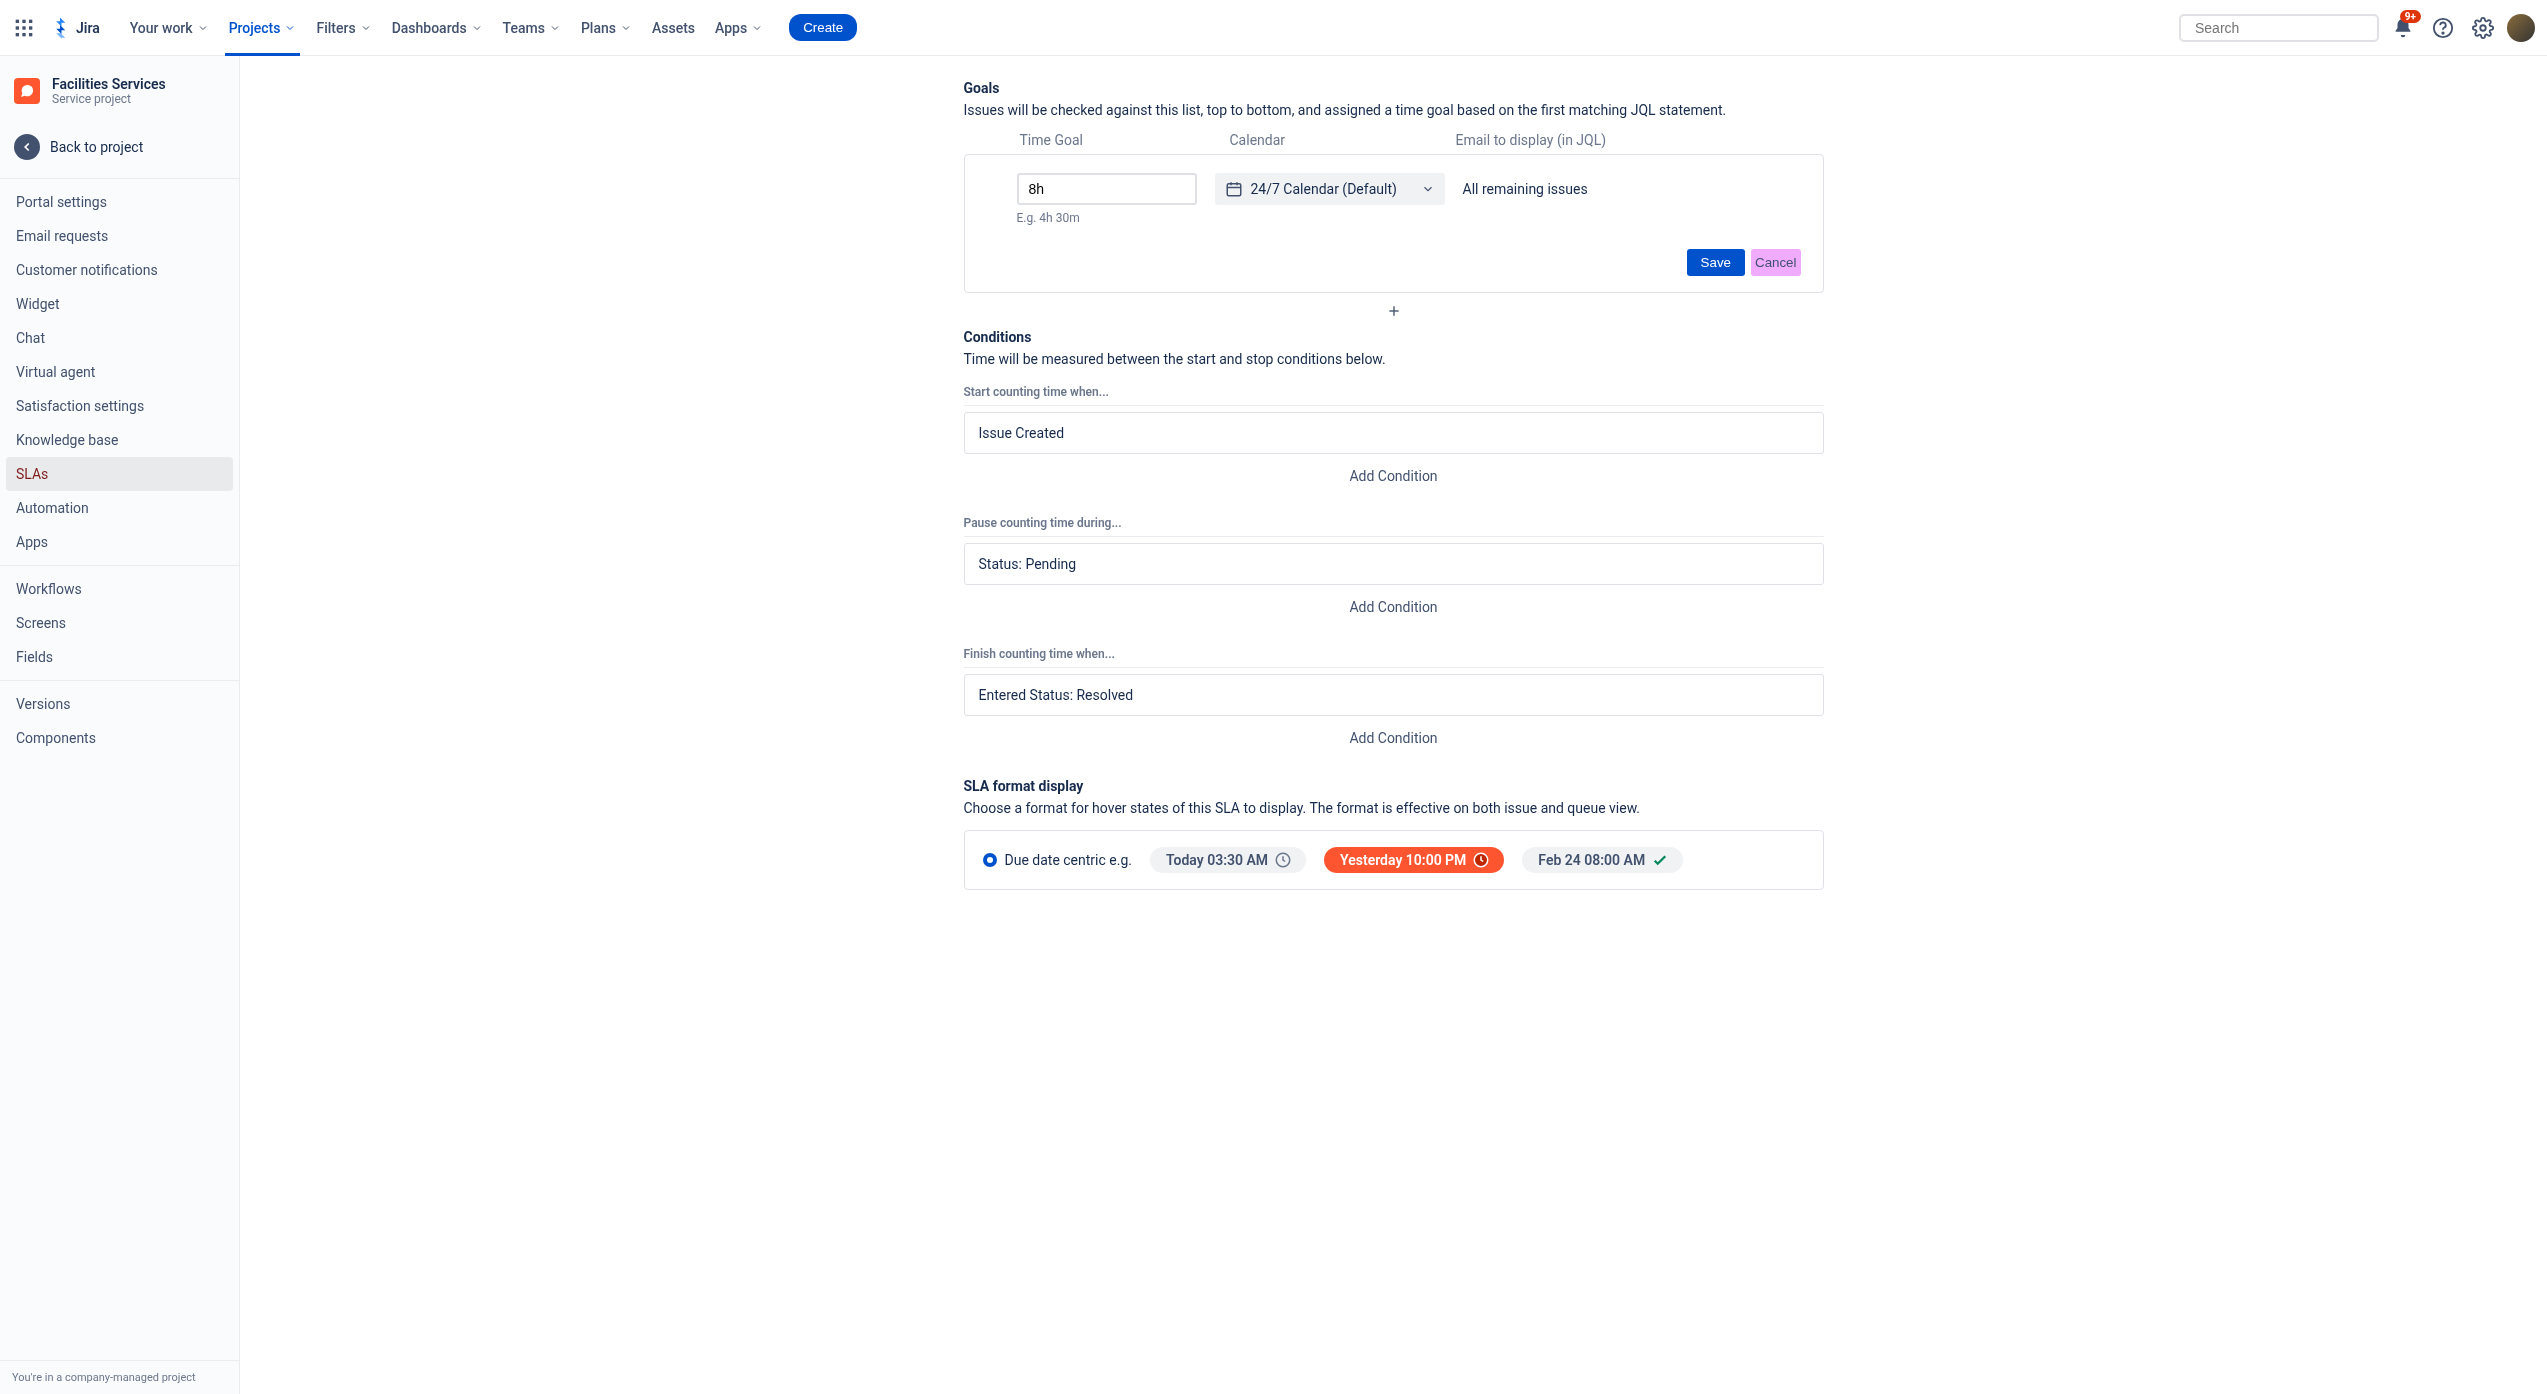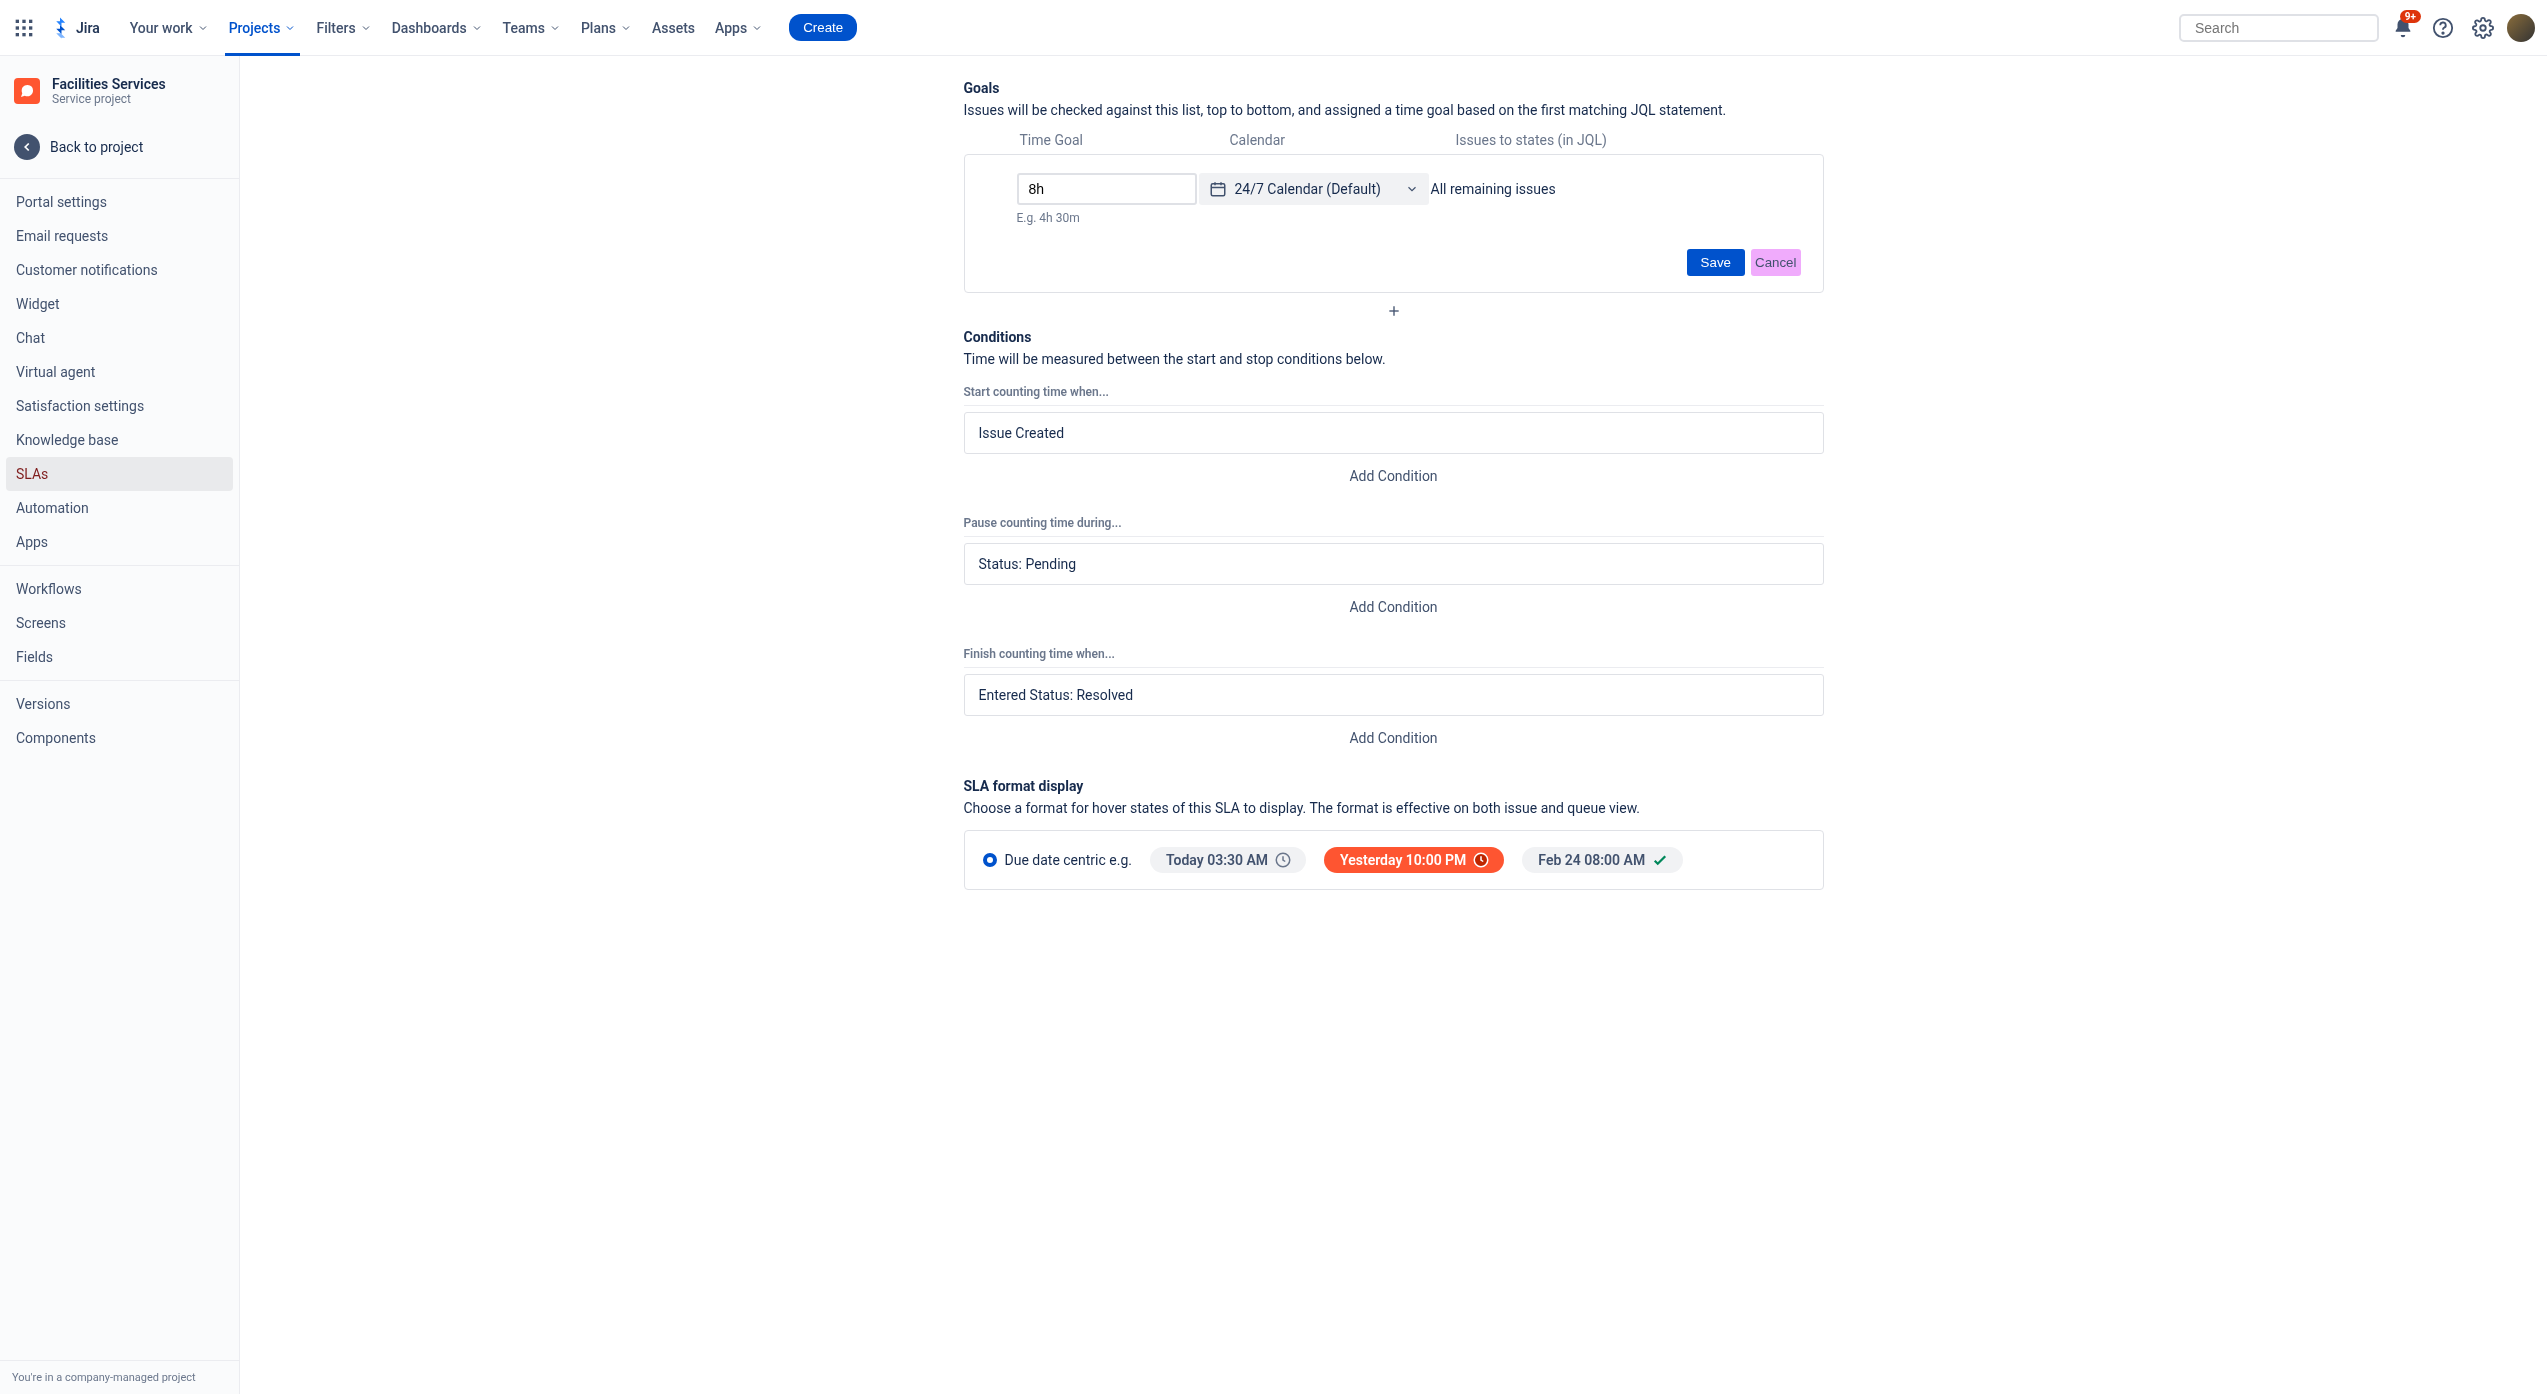--- a/index.html
+++ b/index.html
@@ -38,21 +38,21 @@
 
 
 .main { flex: 1; overflow-y: auto; padding: 0; }
 .content { max-width: 900px; margin: 0 auto; padding: 24px 20px 40px; }
 .section-title { font-weight: 700; font-size: 14px; margin-bottom: 6px; }
 .section-desc { font-size: 14px; color: #172B4D; margin-bottom: 14px; }
 .goals-head { display: flex; padding: 0 10px 6px 56px; font-size: 14px; color: #6B778C; }
 .gh-time { width: 210px; }
 .gh-cal { width: 226px; }
 .goal-box { border: 1px solid #DFE1E6; border-radius: 4px; padding: 18px 22px 16px; }
-.goal-row { display: flex; align-items: flex-start; gap: 2px; padding-left: 30px; }
+.goal-row { display: flex; align-items: flex-start; gap: 18px; padding-left: 30px; }
 .timegoal-col { width: 180px; }
 .timegoal-input { width: 100%; border: 2px solid #DFE1E6; border-radius: 3px; padding: 6px 10px; font-size: 14px; }
 .eg { font-size: 12px; color: #6B778C; margin-top: 6px; }
 .cal-col { width: 230px; }
 .cal-select { display: flex; align-items: center; gap: 8px; background: #f1f2f4; border-radius: 3px; padding: 7px 10px; cursor: pointer; }
 .cal-select .label { flex: 1; font-size: 14px; }
 .issues-col { font-size: 14px; padding-top: 8px; }
 .goal-actions { display: flex; justify-content: flex-end; gap: 6px; margin-top: 24px; }
 .btn-primary { background: #0052CC; color: #fff; border: none; padding: 6px 14px; border-radius: 3px; font-weight: 500; cursor: pointer; }
 .btn-subtle { background: #f0abfc; color: #42526E; border: none; padding: 6px 4px; border-radius: 3px; font-weight: 500; cursor: pointer; }
@@ -226,21 +226,21 @@
   </div>
 
   <div class="main">
     <div class="content">
 
       <div class="section-title">Goals</div>
       <div class="section-desc">Issues will be checked against this list, top to bottom, and assigned a time goal based on the first matching JQL statement.</div>
       <div class="goals-head">
         <div class="gh-time">Time Goal</div>
         <div class="gh-cal">Calendar</div>
-        <div>Issues to states (in JQL)</div>
+        <div>Email to display (in JQL)</div>
       </div>
       <div class="goal-box">
         <div class="goal-row">
           <div class="timegoal-col">
             <input class="timegoal-input" value="8h" style="">
             <div class="eg">E.g. 4h 30m</div>
           </div>
           <div class="cal-col">
             <div class="cal-select">
               <svg width="18" height="18" viewBox="0 0 24 24" fill="none" stroke="#42526E" stroke-width="2">

